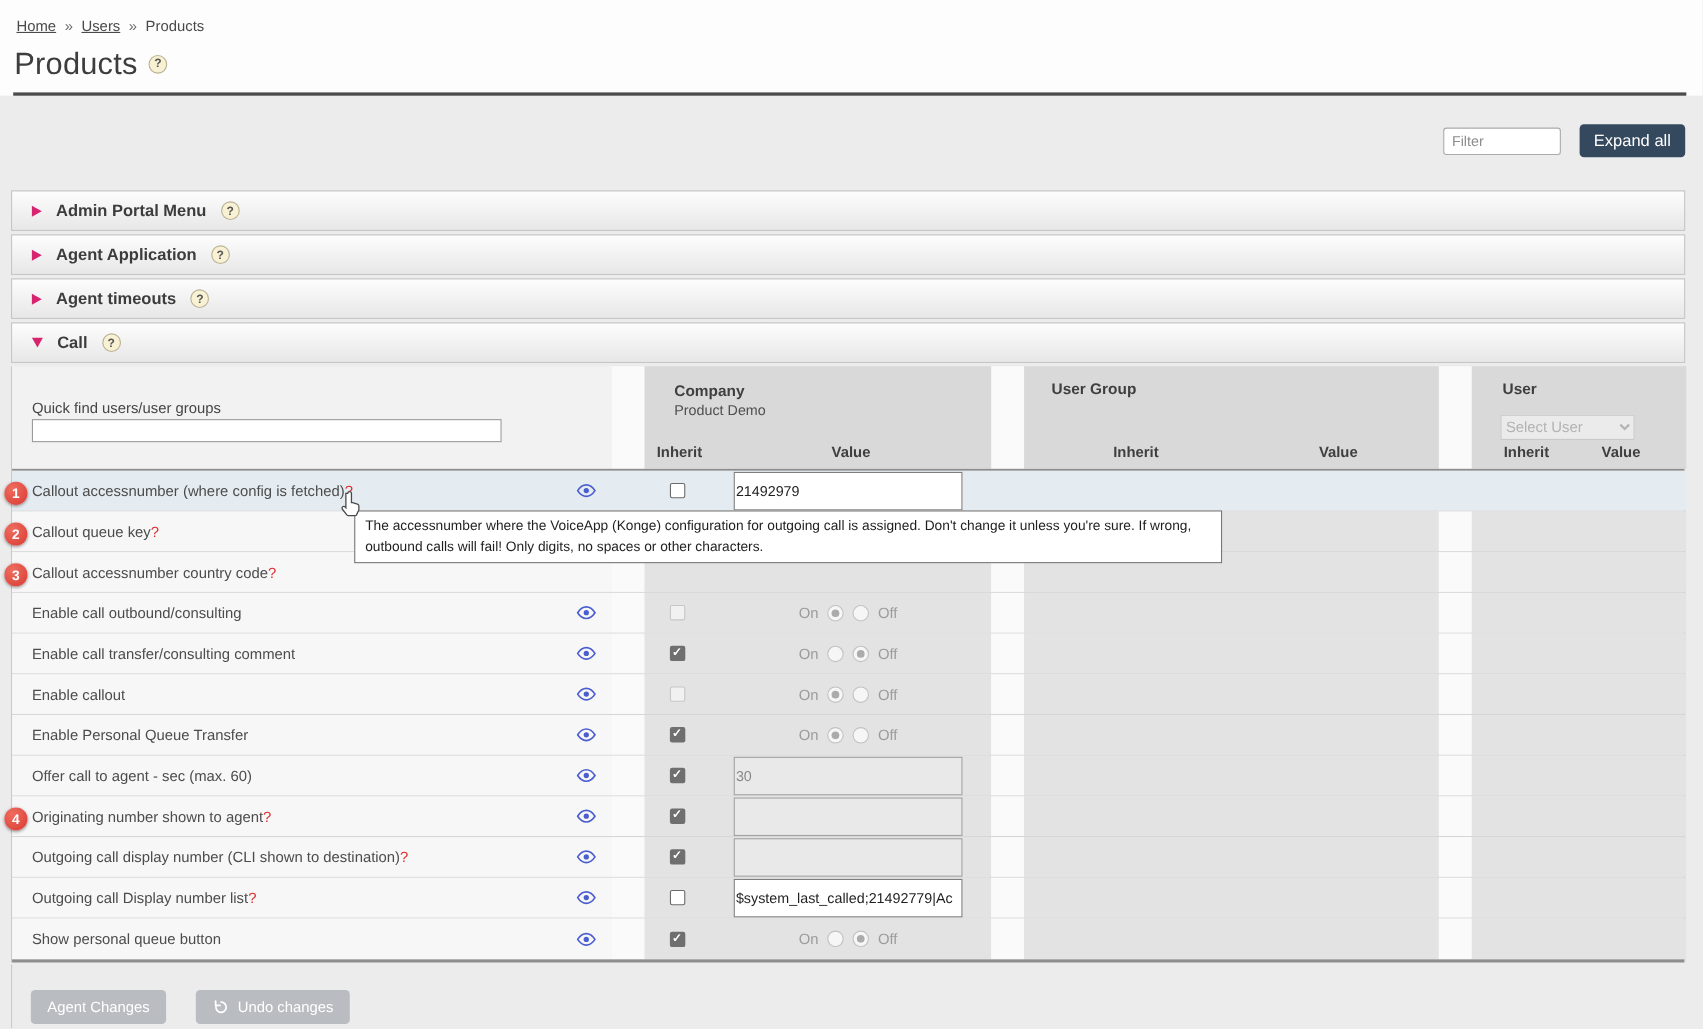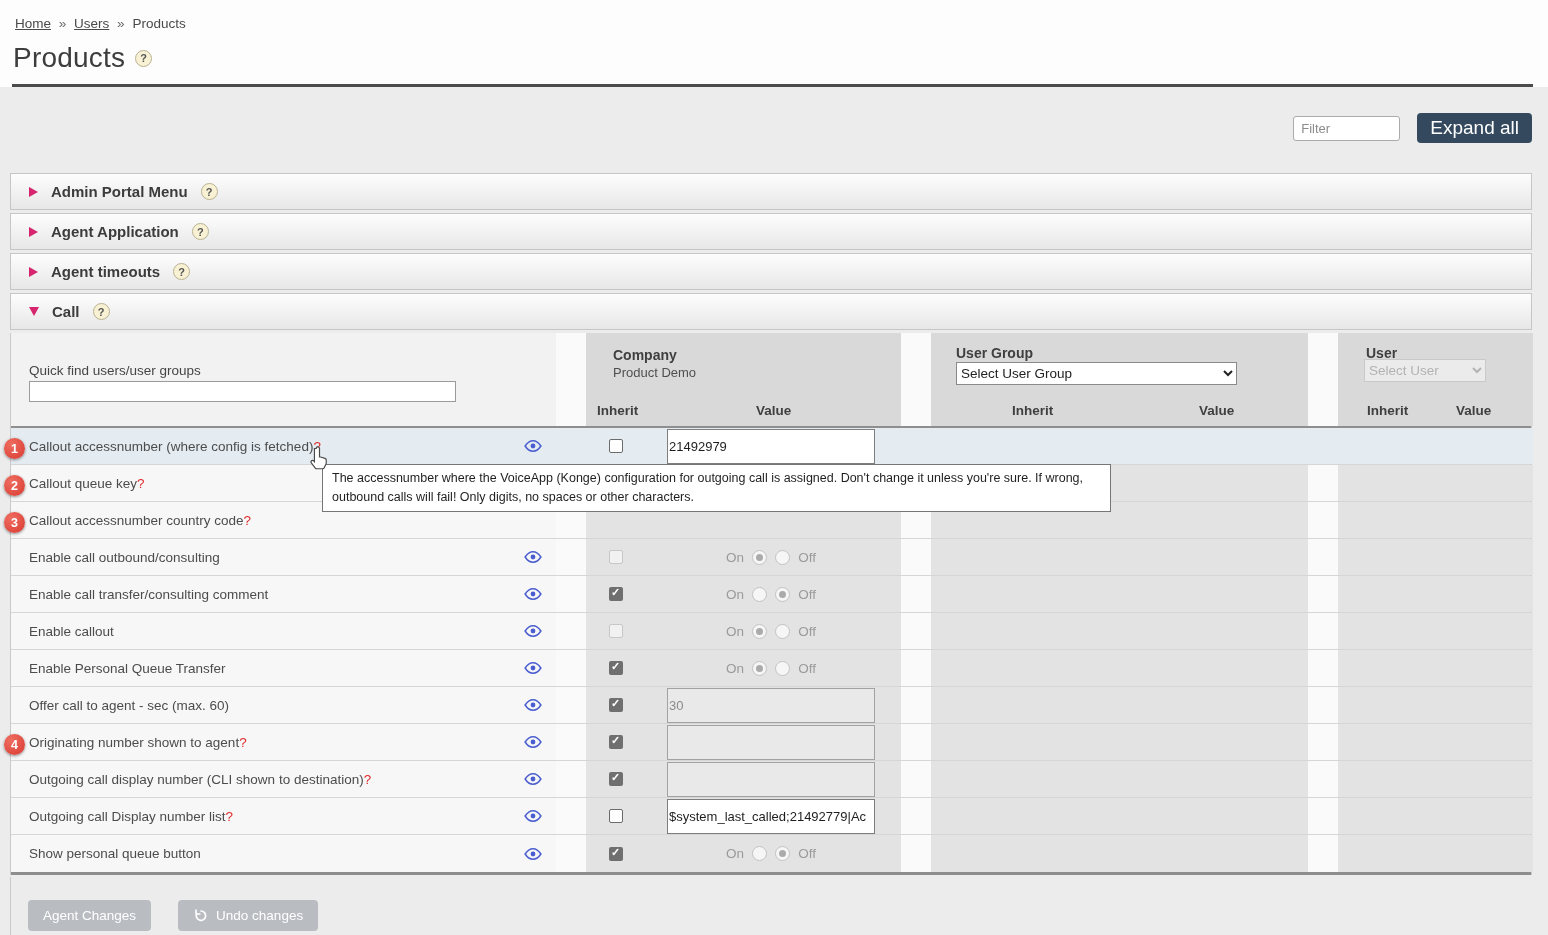--- a/index.html
+++ b/index.html
@@ -15,21 +15,21 @@
   .page-title-row { position:absolute; left:13px; top:42px; display:flex; align-items:center; gap:10px; }
   .page-title { font-size:28px; color:#3d3d3d; font-weight:400; letter-spacing:.2px; }
   .help-circle { width:17px; height:17px; border-radius:50%; background:#f8f1d3; border:1px solid #b9b193;
     color:#555; font-size:11px; font-weight:bold; display:inline-flex; align-items:center; justify-content:center; cursor:pointer; flex:0 0 auto; }
   .title-rule { position:absolute; left:12px; right:15px; top:84px; height:3px; background:#4b4b4b; }
 
   
   .toolbar { position:absolute; top:113px; right:16px; display:flex; align-items:center; gap:17px; }
   .filter-input { width:107px; height:25px; border:1px solid #ababab; border-radius:3px; padding:0 7px; font-size:13px; color:#333; background:#fff; }
   .filter-input::placeholder { color:#8c8c8c; }
-  .btn-dark { height:30px; padding:0 13px; background:var(--dark-button); color:#fff; font-size:19px;
+  .btn-dark { height:30px; padding:0 13px; background:var(--dark-button); color:#fff; font-size:15px;
     border:none; border-radius:4px; cursor:pointer; }
 
   
   .sections-wrap { position:absolute; top:173px; left:10px; width:1522px; }
   .bar { height:37px; border:1px solid #c6c6c6; background:linear-gradient(#fdfdfd,#e7e7e7);
     display:flex; align-items:center; padding-left:18px; margin-bottom:3px; cursor:pointer; }
   .tri { width:0; height:0; flex:0 0 auto; }
   .tri.right { border-left:9px solid var(--accent-pink); border-top:5.5px solid transparent; border-bottom:5.5px solid transparent; }
   .tri.down  { border-top:9px solid var(--accent-pink); border-left:5.5px solid transparent; border-right:5.5px solid transparent; }
   .bar-label { margin-left:13px; font-size:15px; font-weight:700; color:#3c3c3c; }
@@ -148,28 +148,27 @@
         <div class="h-gap"></div>
         <div class="h-block">
           <div class="h-title" style="left:27px; top:14px;">Company</div>
           <div class="h-sub" style="left:27px; top:32px;">Product Demo</div>
           <div class="h-inh" style="left:11px;">Inherit</div>
           <div class="h-val" style="left:170px;">Value</div>
         </div>
         <div class="h-gap"></div>
         <div class="h-block">
           <div class="h-title" style="left:25px; top:12px;">User Group</div>
-          <select class="hd-select" style="left:25px; top:29px; width:281px;"><option>Select User Group</option></select>
           <div class="h-inh" style="left:81px;">Inherit</div>
           <div class="h-val" style="left:268px;">Value</div>
         </div>
         <div class="h-gap"></div>
         <div class="h-block">
           <div class="h-title" style="left:28px; top:12px;">User</div>
-          <select class="hd-select" style="left:26px; top:26px; width:122px;" disabled=""><option>Select User</option></select>
+          <select class="hd-select" style="left:26px; top:44px; width:122px;" disabled=""><option>Select User</option></select>
           <div class="h-inh" style="left:29px;">Inherit</div>
           <div class="h-val" style="left:118px;">Value</div>
         </div>
       </div>
       <div class="tbody" id="rows">
           <div class="row grid7 hl">
             <div class="c-label">
               <span class="lbl">Callout accessnumber (where config is fetched)<span class="q">?</span></span>
               <svg viewBox="0 0 24 18" class="eye">
                 <path d="M12 2C6 2 1.5 9 1.5 9S6 16 12 16s10.5-7 10.5-7S18 2 12 2z" fill="none" stroke="#4a5ed0" stroke-width="2"></path>

